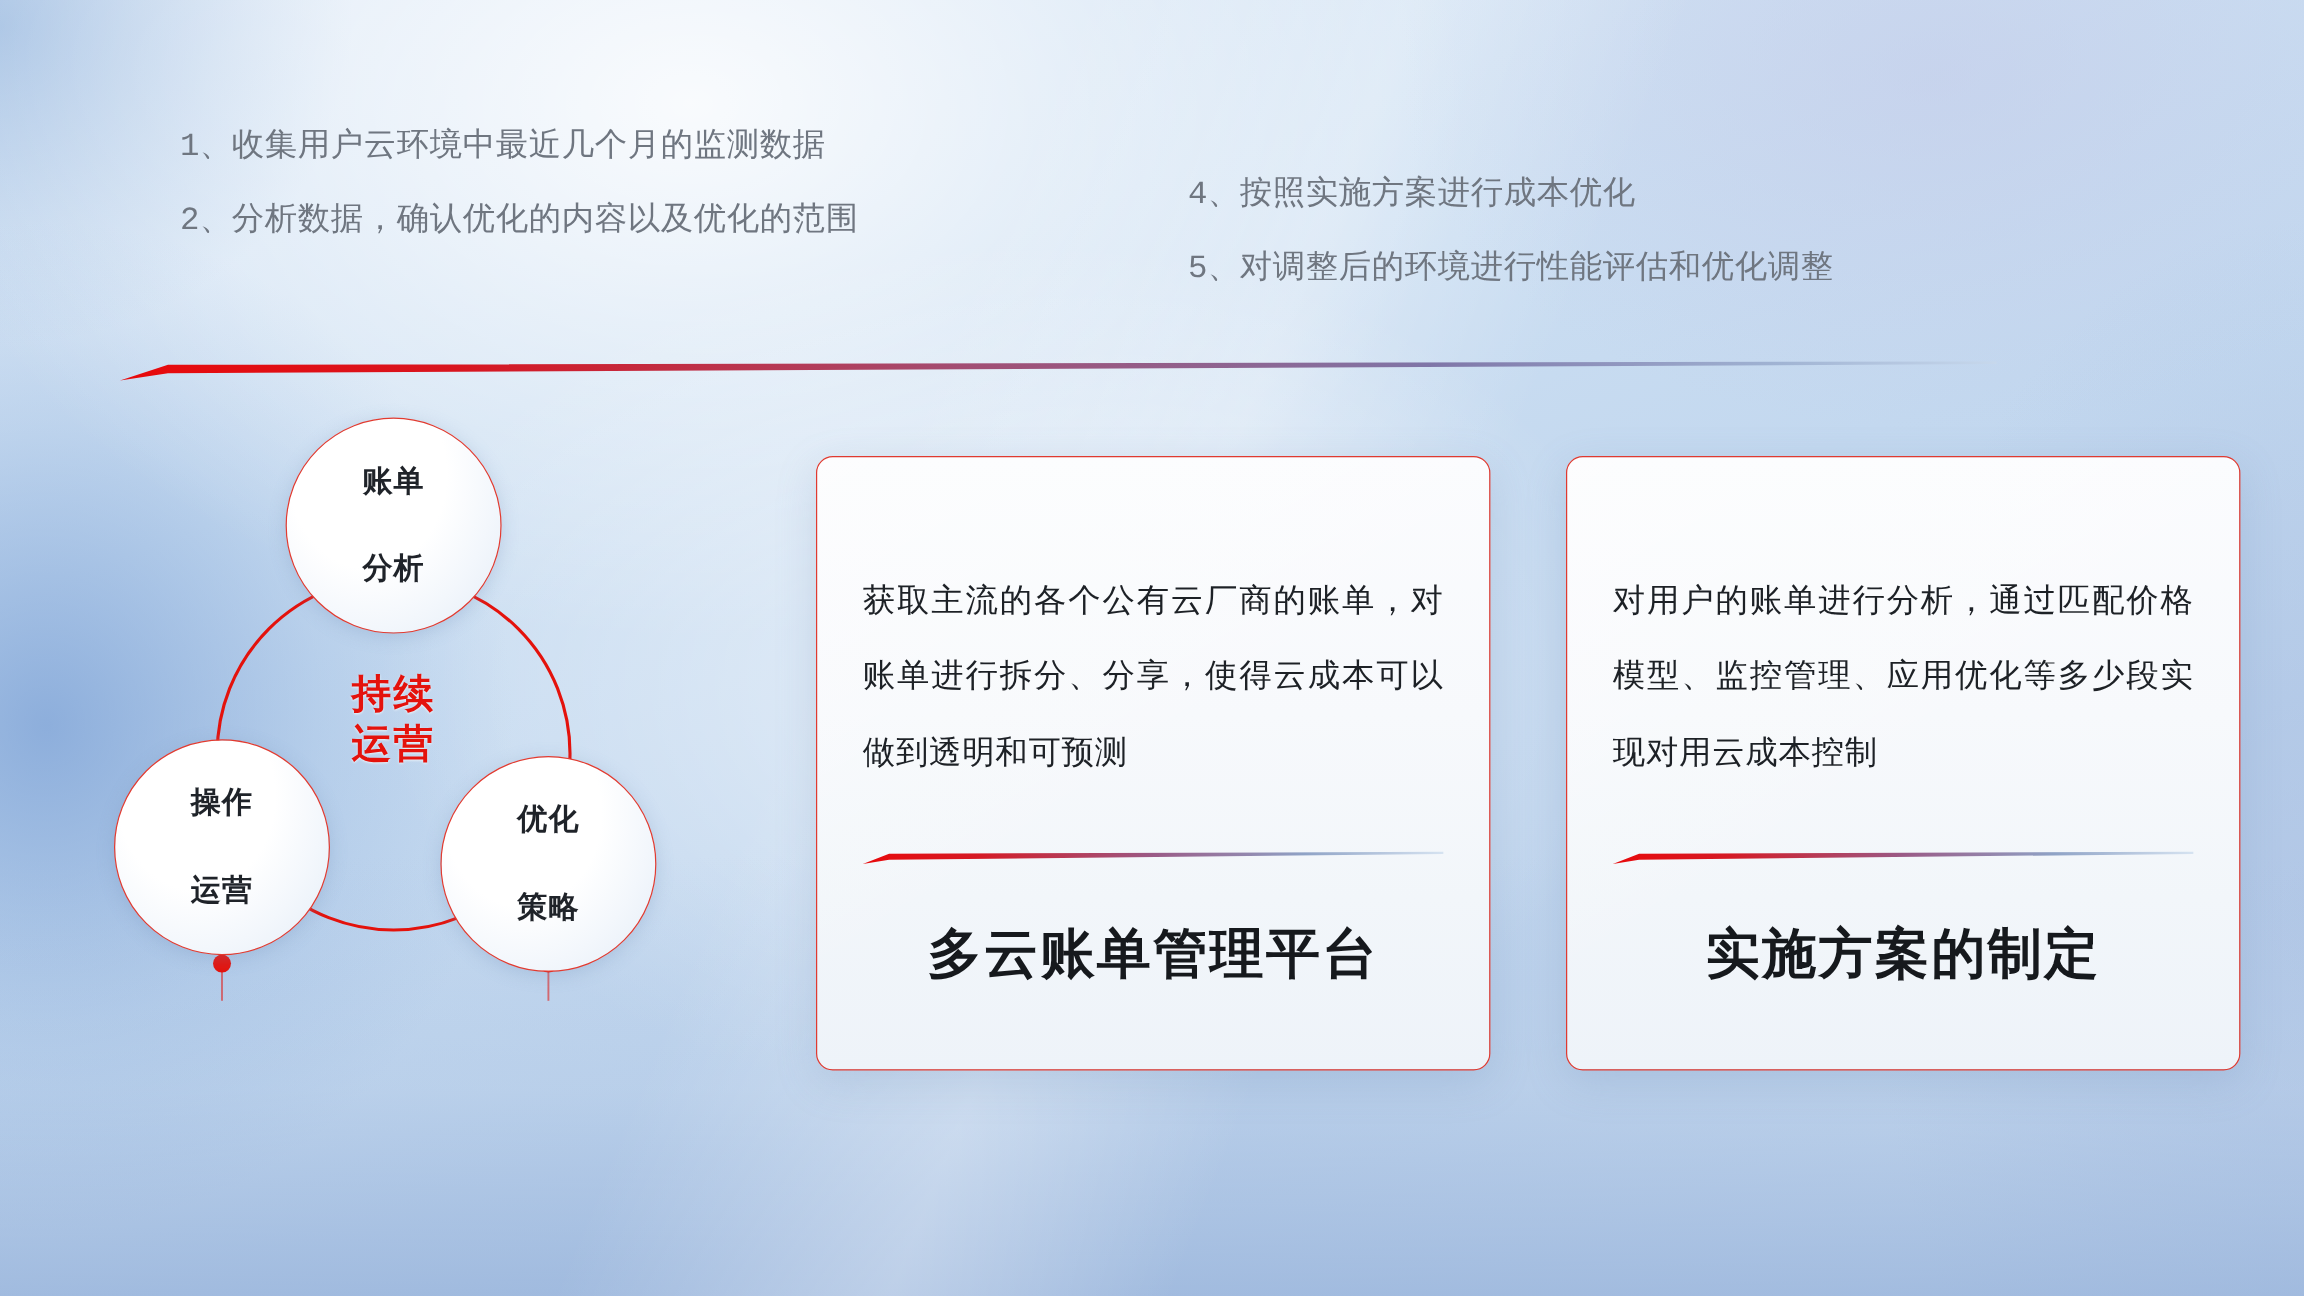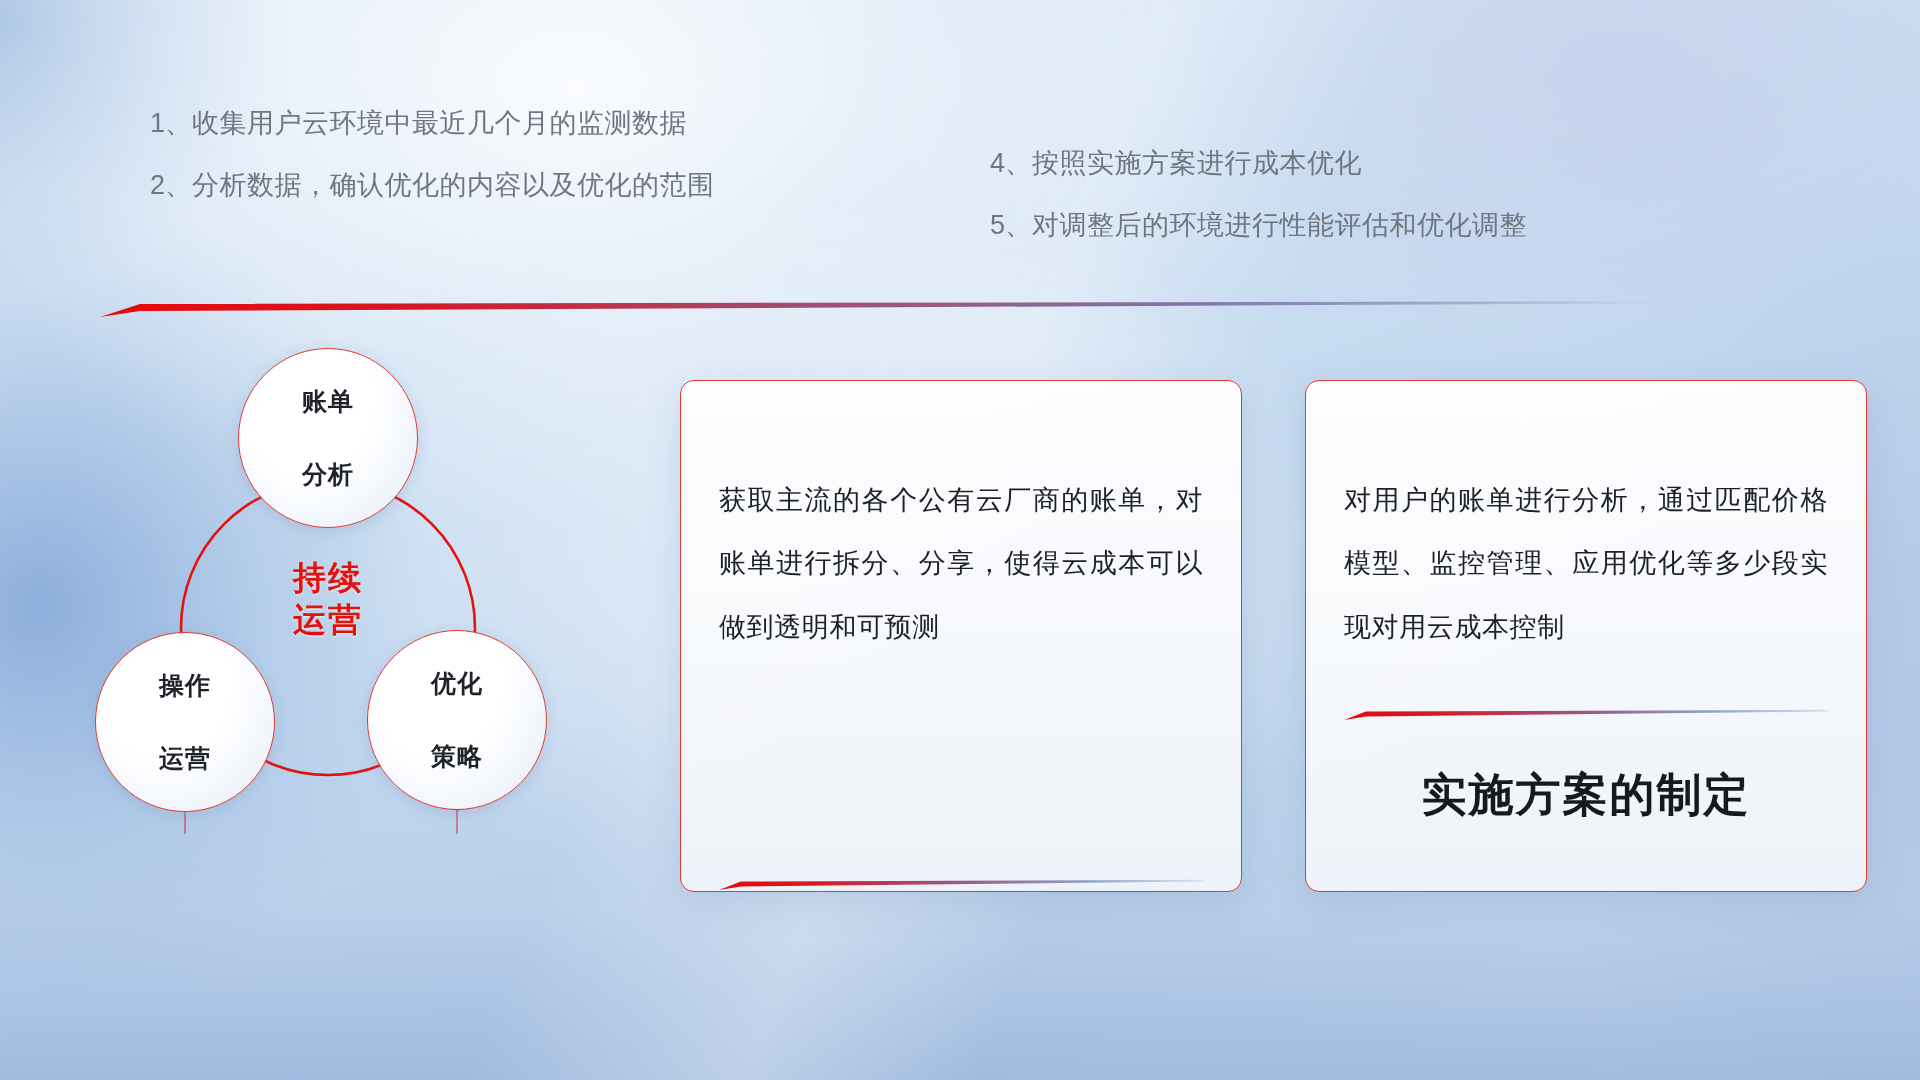--- a/index.html
+++ b/index.html
@@ -45,20 +45,21 @@
   .list { position:absolute; }
   #list-left  { left:150px; top:110px; }
   #list-right { left:990px; top:150px; }
   .li {
     color:#6f7680;
     font-size:27px;
     line-height:1;
     margin-bottom:35px;
     white-space:nowrap;
     letter-spacing:.5px;
+    font-family:Liberation Mono, monospace;
   }
   .li .num { letter-spacing:0; }
 
   
   #top-divider{
     position:absolute; left:100px; top:300px; width:1564px; height:18px;
   }
   #top-divider svg{ display:block; width:100%; height:100%; }
 
   
@@ -73,21 +74,21 @@
     display:flex; flex-direction:column;
     align-items:center; justify-content:center;
     color:#1f2329;
     font-size:25px;
     font-weight:700;
     line-height:1.32;
     letter-spacing:1px;
     gap:40px;
   }
   #bub-top  { left:143px; top:0px;   width:180px; height:180px; }
-  #bub-left { left:0px;   top:284px; width:180px; height:180px;text-align:center; }
+  #bub-left { left:0px;   top:268px; width:180px; height:180px;text-align:center; }
   #bub-right{ left:272px; top:282px; width:180px; height:180px; }
   #venn-center{
     position:absolute; left:148px; top:186px; width:170px; height:130px;
     display:flex; flex-direction:column; align-items:center; justify-content:center;
     color:#e4120c; font-size:33px; font-weight:800; line-height:1.28; letter-spacing:2px;
     text-shadow:0 1px 2px rgba(255,255,255,.75);
   }
 
   
   .card{
@@ -215,20 +216,21 @@
           <stop offset="0" stop-color="#e8090b"></stop>
           <stop offset="0.20" stop-color="#d51a25"></stop>
           <stop offset="0.50" stop-color="#9a5a86"></stop>
           <stop offset="0.76" stop-color="#8fa3c6"></stop>
           <stop offset="1" stop-color="#d6e3f1"></stop>
         </linearGradient>
       </defs>
       <path d="M0,11 L22,2.5 L486,0.8 L486,2.6 L22,7.5 Z" fill="url(#gradCard1)"></path>
     </svg>
   </div>
+  <div class="card-title">多云账单管理平台</div>
 </div>
 
 <div class="card" id="card-2">
   <div class="card-body">对用户的账单进行分析，通过匹配价格模型、监控管理、应用优化等多少段实现对用云成本控制</div>
   <div class="card-rule">
     <svg viewBox="0 0 486 12" preserveAspectRatio="none" aria-hidden="true">
       <defs>
         <linearGradient id="gradCard2" x1="0" y1="0" x2="1" y2="0">
           <stop offset="0" stop-color="#e8090b"></stop>
           <stop offset="0.20" stop-color="#d51a25"></stop>

